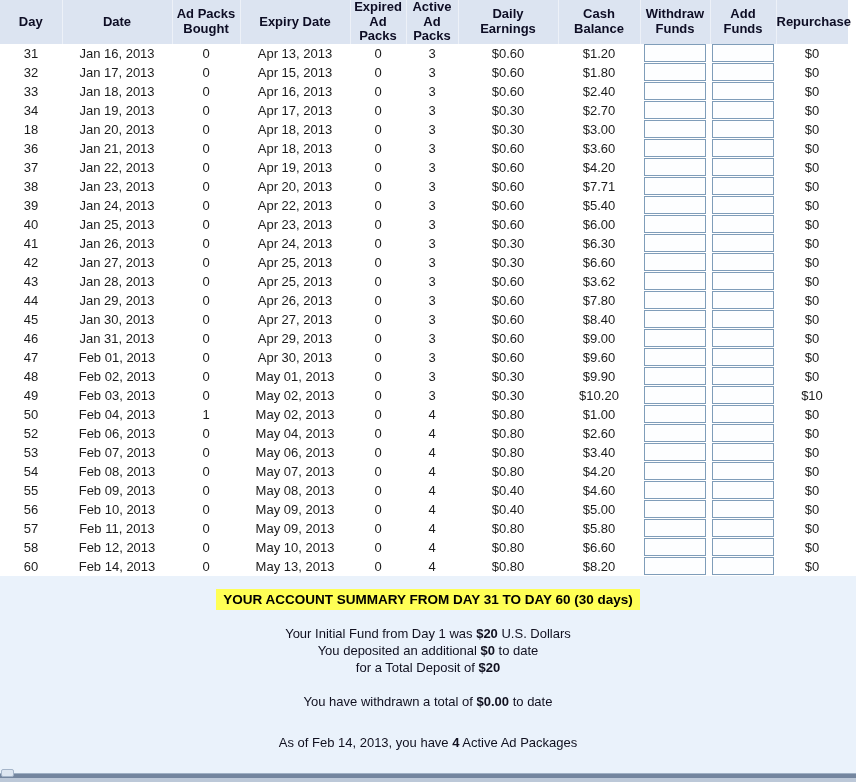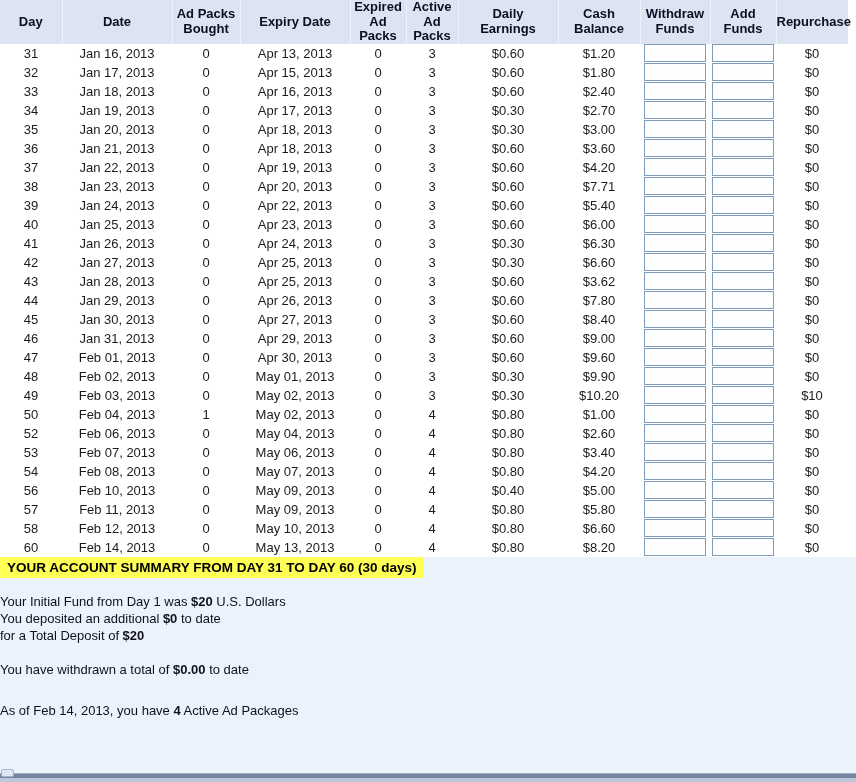--- a/index.html
+++ b/index.html
@@ -43,23 +43,24 @@
     background:#fdfeff;
     font-family:"Liberation Sans", sans-serif;
     font-size:12px;
     padding:0 2px;
   }
 
   
   .summary {
     flex:1;
     background:#eaf2fb;
-    text-align:left;
+    text-align:center;
     color:#10101f;
     font-size:13px;
+    padding-top:13px;
   }
   .summary-title {
     display:inline-block;
     background:#ffff55;
     color:#000000;
     font-weight:bold;
     font-size:13.5px;
     padding:3px 7px;
   }
   .sline { line-height:17px; }
@@ -183,21 +184,21 @@
           <td>$2.70</td>
           <td>
             <input type="text" class="fund" style="">
           </td>
           <td>
             <input type="text" class="fund" style="">
           </td>
           <td>$0</td>
         </tr>
         <tr>
-          <td>35</td>
+          <td>18</td>
           <td>Jan 20, 2013</td>
           <td>0</td>
           <td>Apr 18, 2013</td>
           <td>0</td>
           <td>3</td>
           <td>$0.30</td>
           <td>$3.00</td>
           <td>
             <input type="text" class="fund" style="">
           </td>
@@ -497,20 +498,37 @@
         </tr>
         <tr>
           <td>54</td>
           <td>Feb 08, 2013</td>
           <td>0</td>
           <td>May 07, 2013</td>
           <td>0</td>
           <td>4</td>
           <td>$0.80</td>
           <td>$4.20</td>
+          <td>
+            <input type="text" class="fund" style="">
+          </td>
+          <td>
+            <input type="text" class="fund" style="">
+          </td>
+          <td>$0</td>
+        </tr>
+        <tr>
+          <td>55</td>
+          <td>Feb 09, 2013</td>
+          <td>0</td>
+          <td>May 08, 2013</td>
+          <td>0</td>
+          <td>4</td>
+          <td>$0.40</td>
+          <td>$4.60</td>
           <td>
             <input type="text" class="fund" style="">
           </td>
           <td>
             <input type="text" class="fund" style="">
           </td>
           <td>$0</td>
         </tr>
         <tr>
           <td>56</td>

